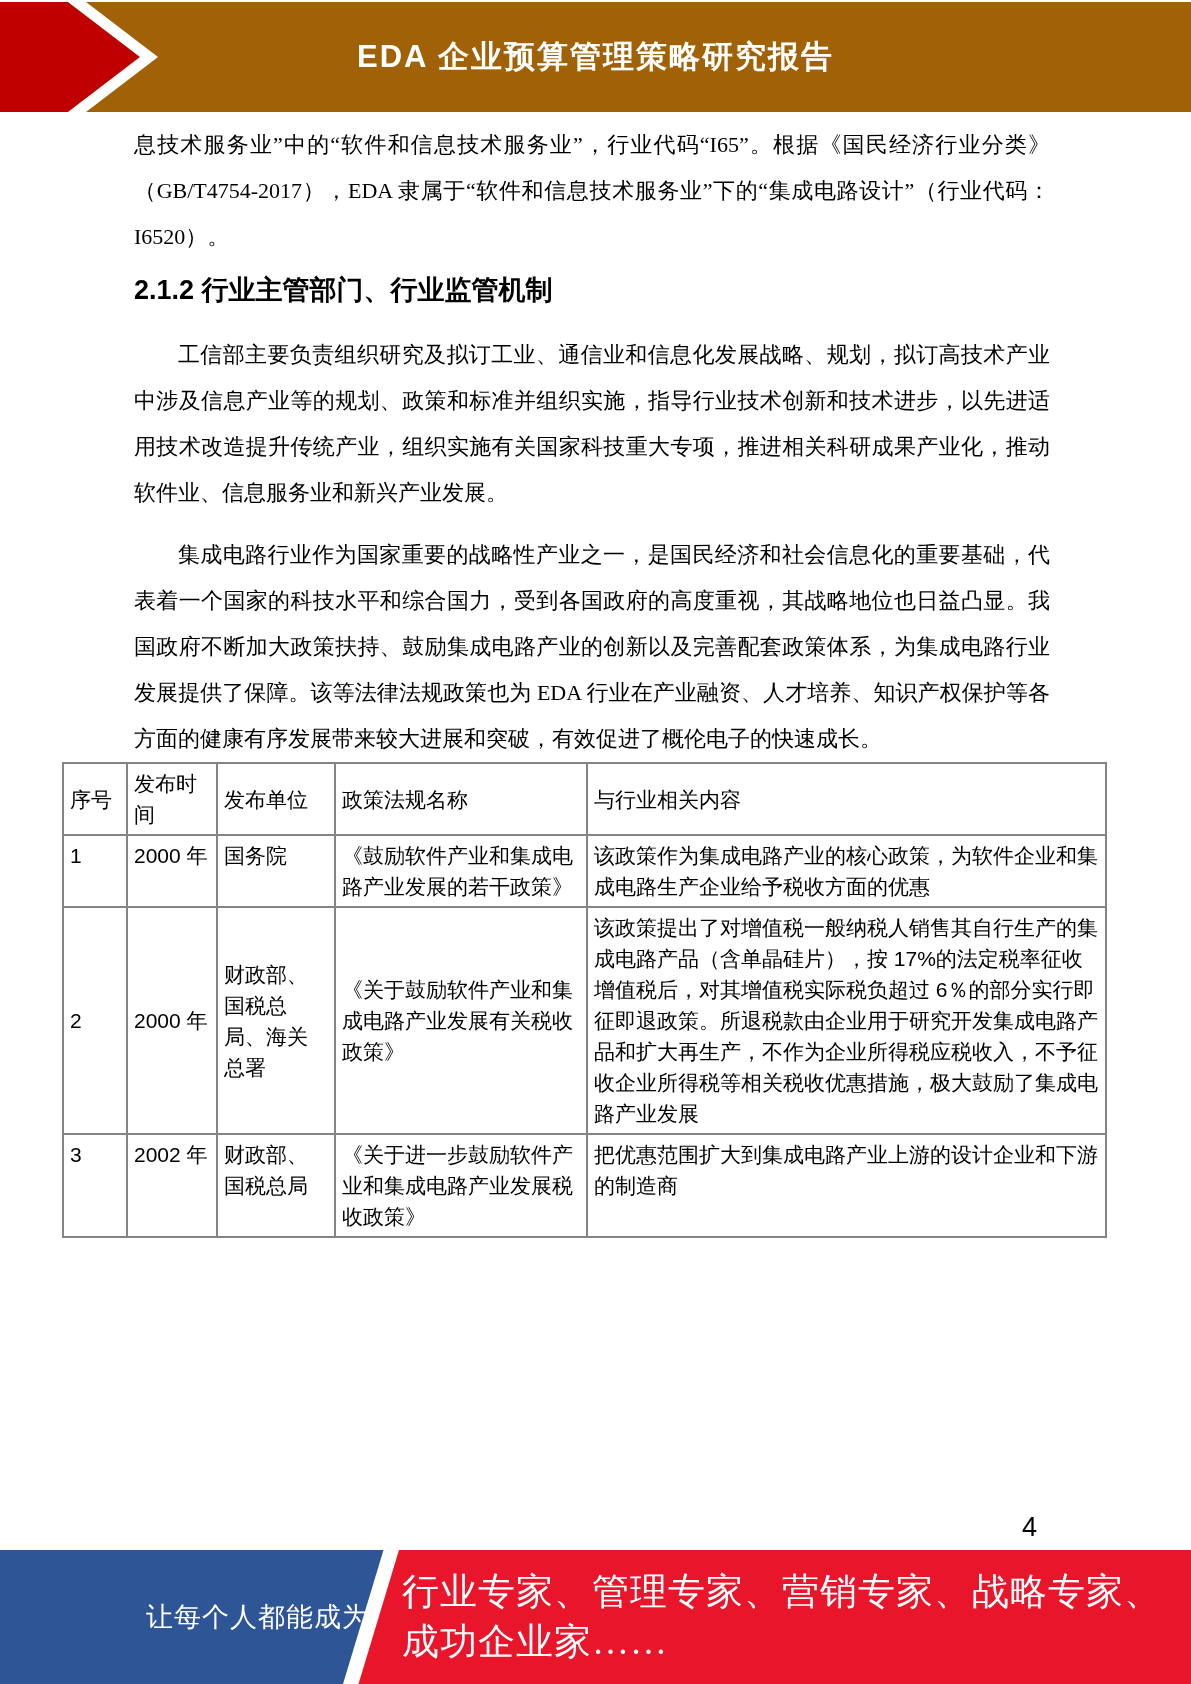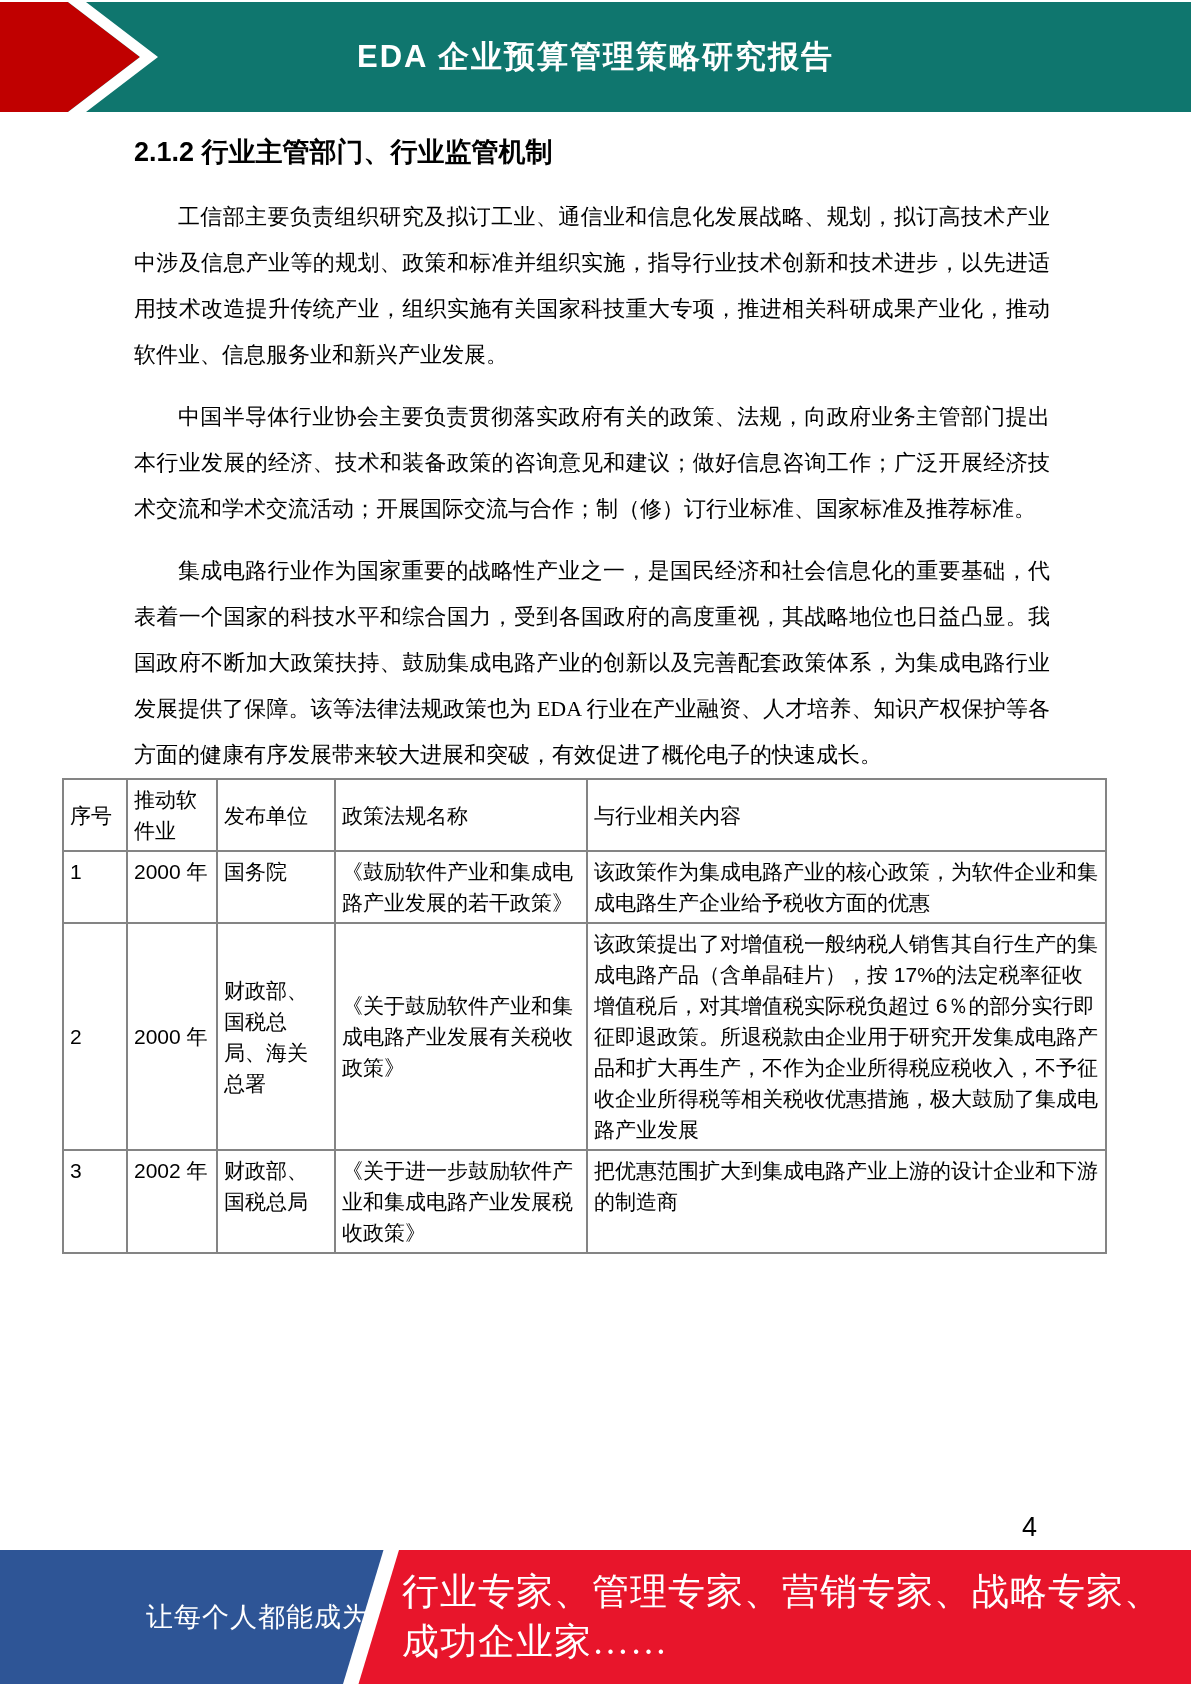--- a/index.html
+++ b/index.html
@@ -11,21 +11,21 @@
     background:#ffffff;
     overflow:hidden;
     font-family:"Liberation Serif","DejaVu Serif",serif;
     color:#000;
   }
 
   
   .header-band {
     position:absolute; top:2px; left:0;
     width:100%; height:110px;
-    background:#0f766e;
+    background:#a16207;
   }
   .arrow-wrap { position:absolute; left:0; top:0; width:170px; height:110px; }
   .report-title {
     position:absolute; left:0; right:0; top:0; height:110px;
     text-align:center; line-height:110px;
     color:#ffffff; font-family:"Liberation Sans","DejaVu Sans",sans-serif;
     font-weight:bold; font-size:31px; letter-spacing:2px;
   }
 
   
@@ -105,41 +105,41 @@
       <svg width="170" height="110" viewBox="0 0 170 110">
         <polygon points="0,0 68,0 140,55 68,110 0,110" fill="#C00000"></polygon>
         <polygon points="68,0 86,0 158,55 86,110 68,110 140,55" fill="#ffffff"></polygon>
       </svg>
     </div>
     <div class="report-title">EDA 企业预算管理策略研究报告</div>
   </div>
 
   <div class="content">
 
+    <p class="p-intro">息技术服务业”中的“软件和信息技术服务业”，行业代码“I65”。根据《国民经济行业分类》（GB/T4754-2017），EDA 隶属于“软件和信息技术服务业”下的“集成电路设计”（行业代码：I6520）。</p>
 
     <h2 class="h-212">2.1.2 行业主管部门、行业监管机制</h2>
 
     <p class="p-indent p-2">工信部主要负责组织研究及拟订工业、通信业和信息化发展战略、规划，拟订高技术产业中涉及信息产业等的规划、政策和标准并组织实施，指导行业技术创新和技术进步，以先进适用技术改造提升传统产业，组织实施有关国家科技重大专项，推进相关科研成果产业化，推动软件业、信息服务业和新兴产业发展。</p>
-    <p class="p-indent p-3">中国半导体行业协会主要负责贯彻落实政府有关的政策、法规，向政府业务主管部门提出本行业发展的经济、技术和装备政策的咨询意见和建议；做好信息咨询工作；广泛开展经济技术交流和学术交流活动；开展国际交流与合作；制（修）订行业标准、国家标准及推荐标准。</p>
 
 
     <p class="p-indent p-4">集成电路行业作为国家重要的战略性产业之一，是国民经济和社会信息化的重要基础，代表着一个国家的科技水平和综合国力，受到各国政府的高度重视，其战略地位也日益凸显。我国政府不断加大政策扶持、鼓励集成电路产业的创新以及完善配套政策体系，为集成电路行业发展提供了保障。该等法律法规政策也为 EDA 行业在产业融资、人才培养、知识产权保护等各方面的健康有序发展带来较大进展和突破，有效促进了概伦电子的快速成长。</p>
 
     <table class="policy">
       <colgroup>
         <col style="width:64px">
           <col style="width:90px">
           <col style="width:118px">
           <col style="width:252px">
           <col style="width:519px">
       </colgroup>
       <thead>
         <tr>
           <th>序号</th>
-          <th>推动软件业</th>
+          <th>发布时间</th>
           <th>发布单位</th>
           <th>政策法规名称</th>
           <th>与行业相关内容</th>
         </tr>
       </thead>
       <tbody>
         <tr>
           <td>1</td>
           <td>2000 年</td>
           <td>国务院</td>

